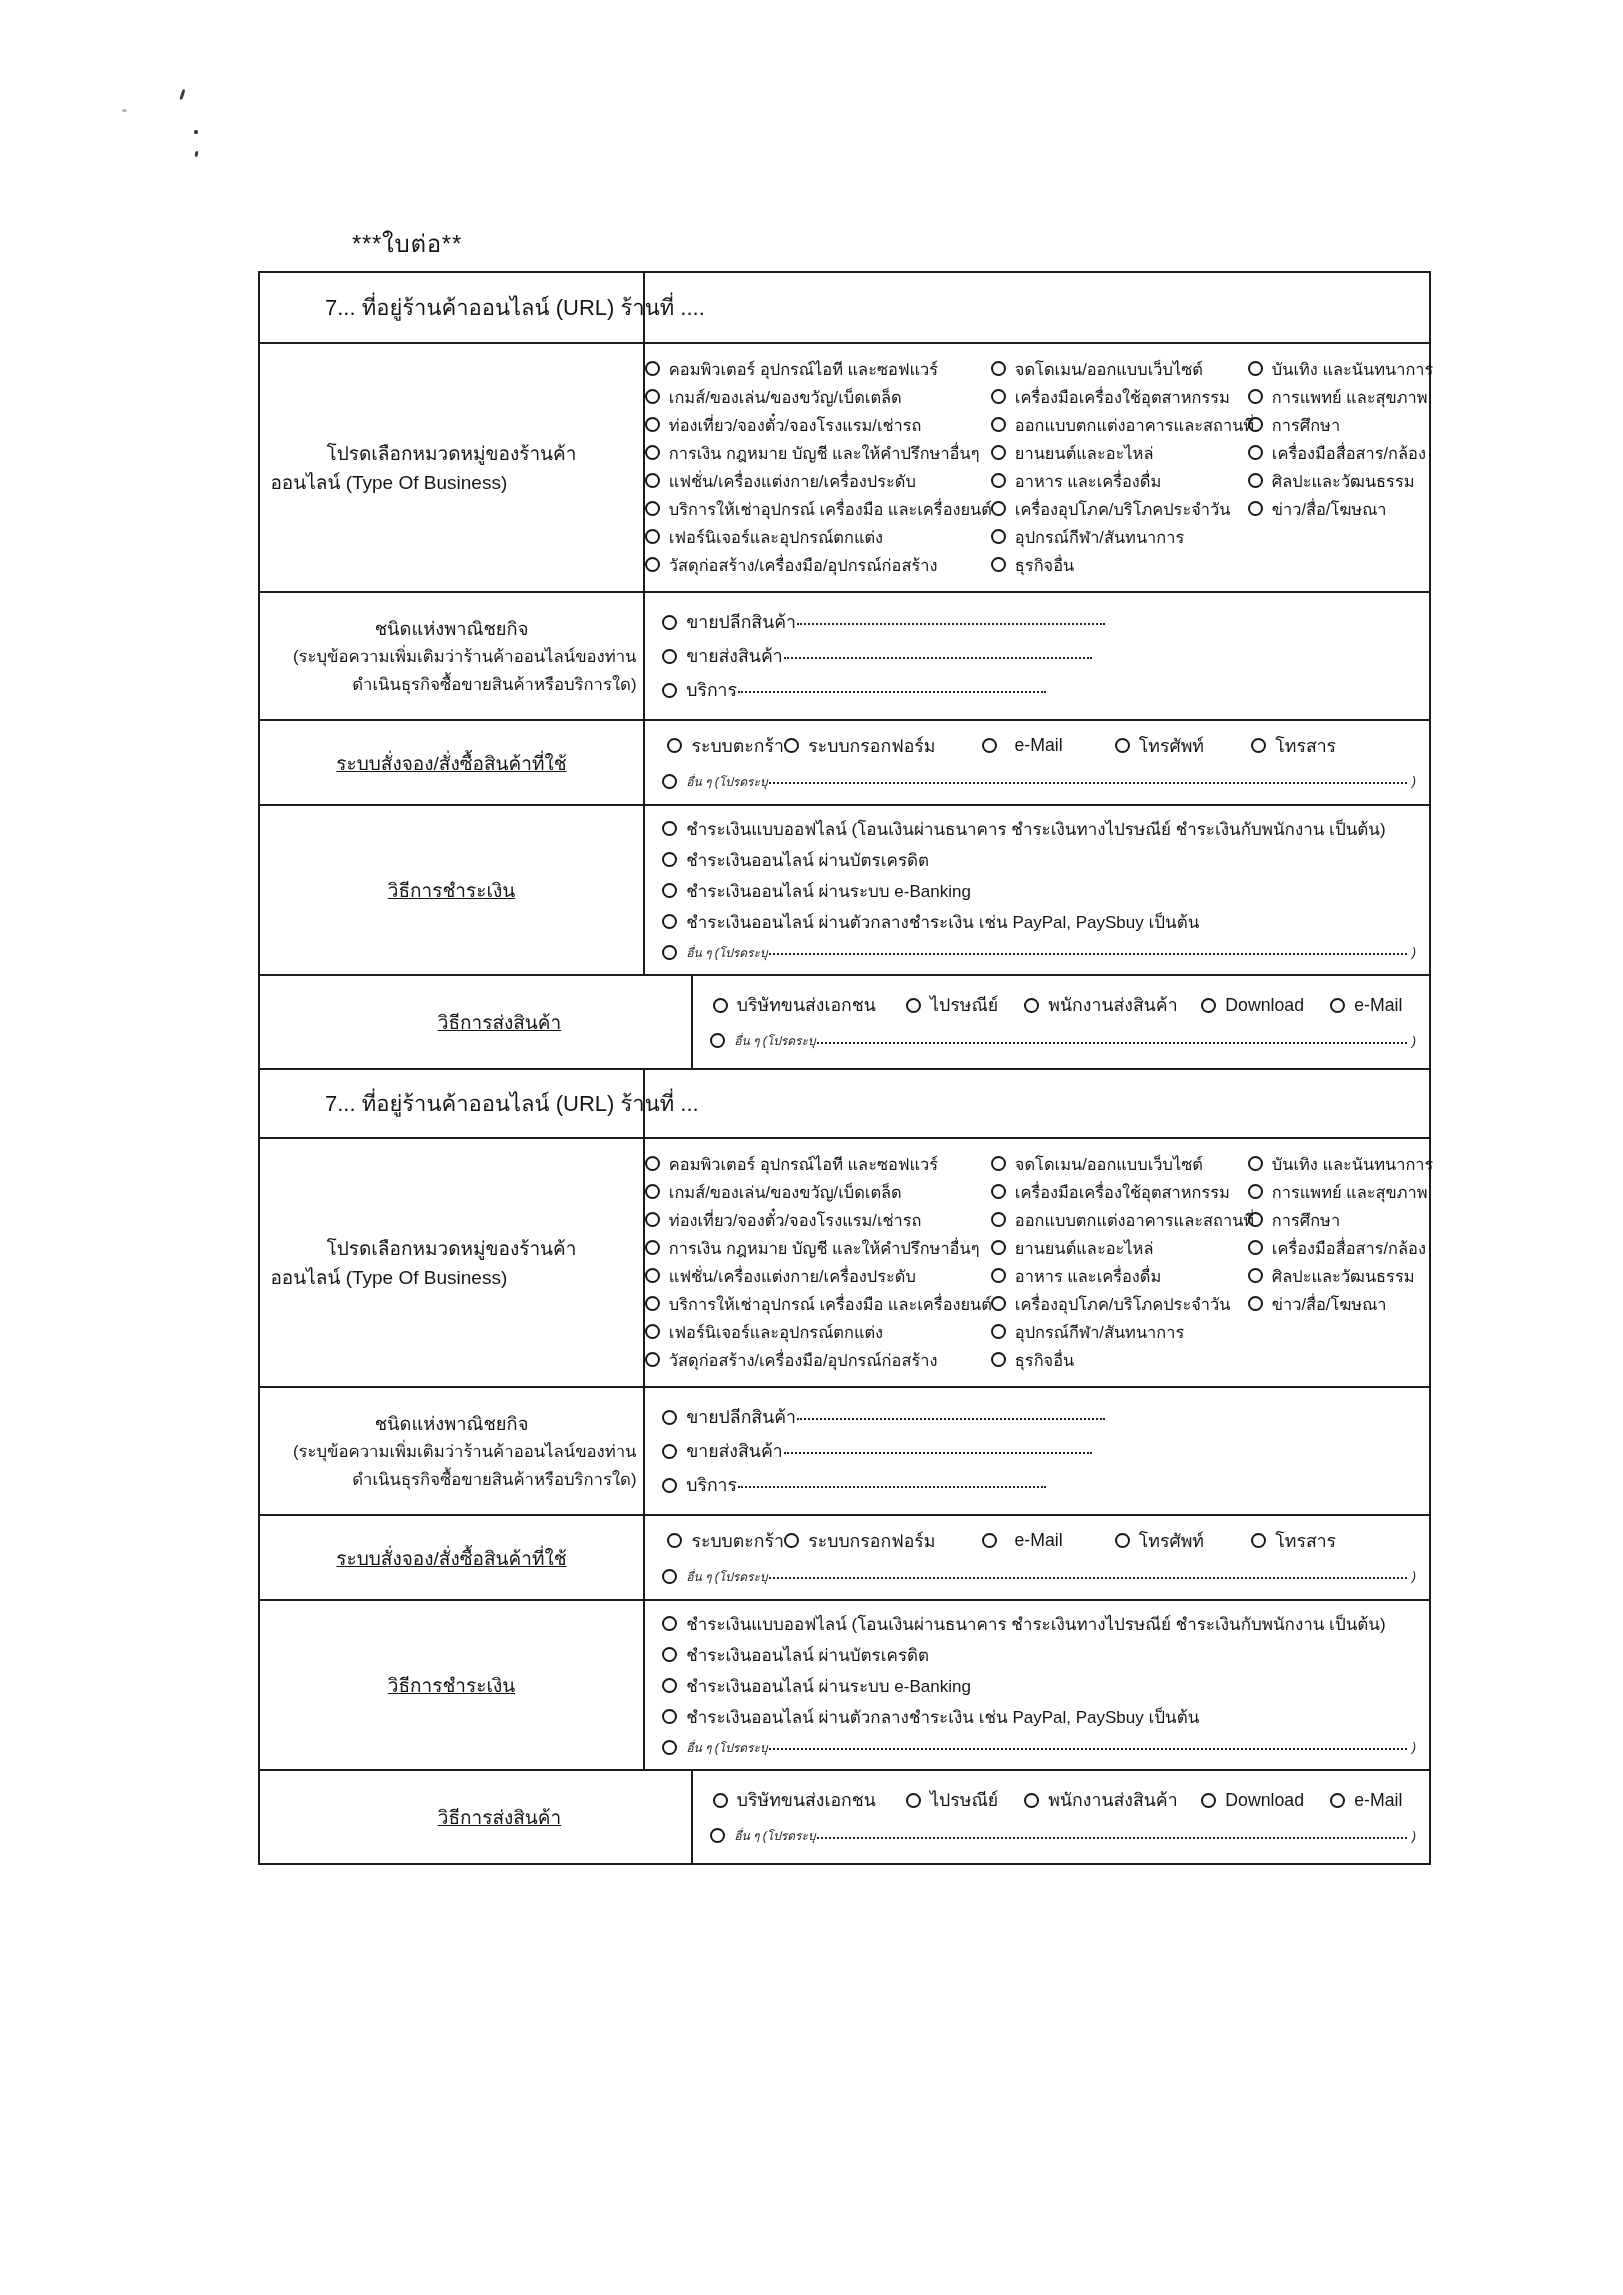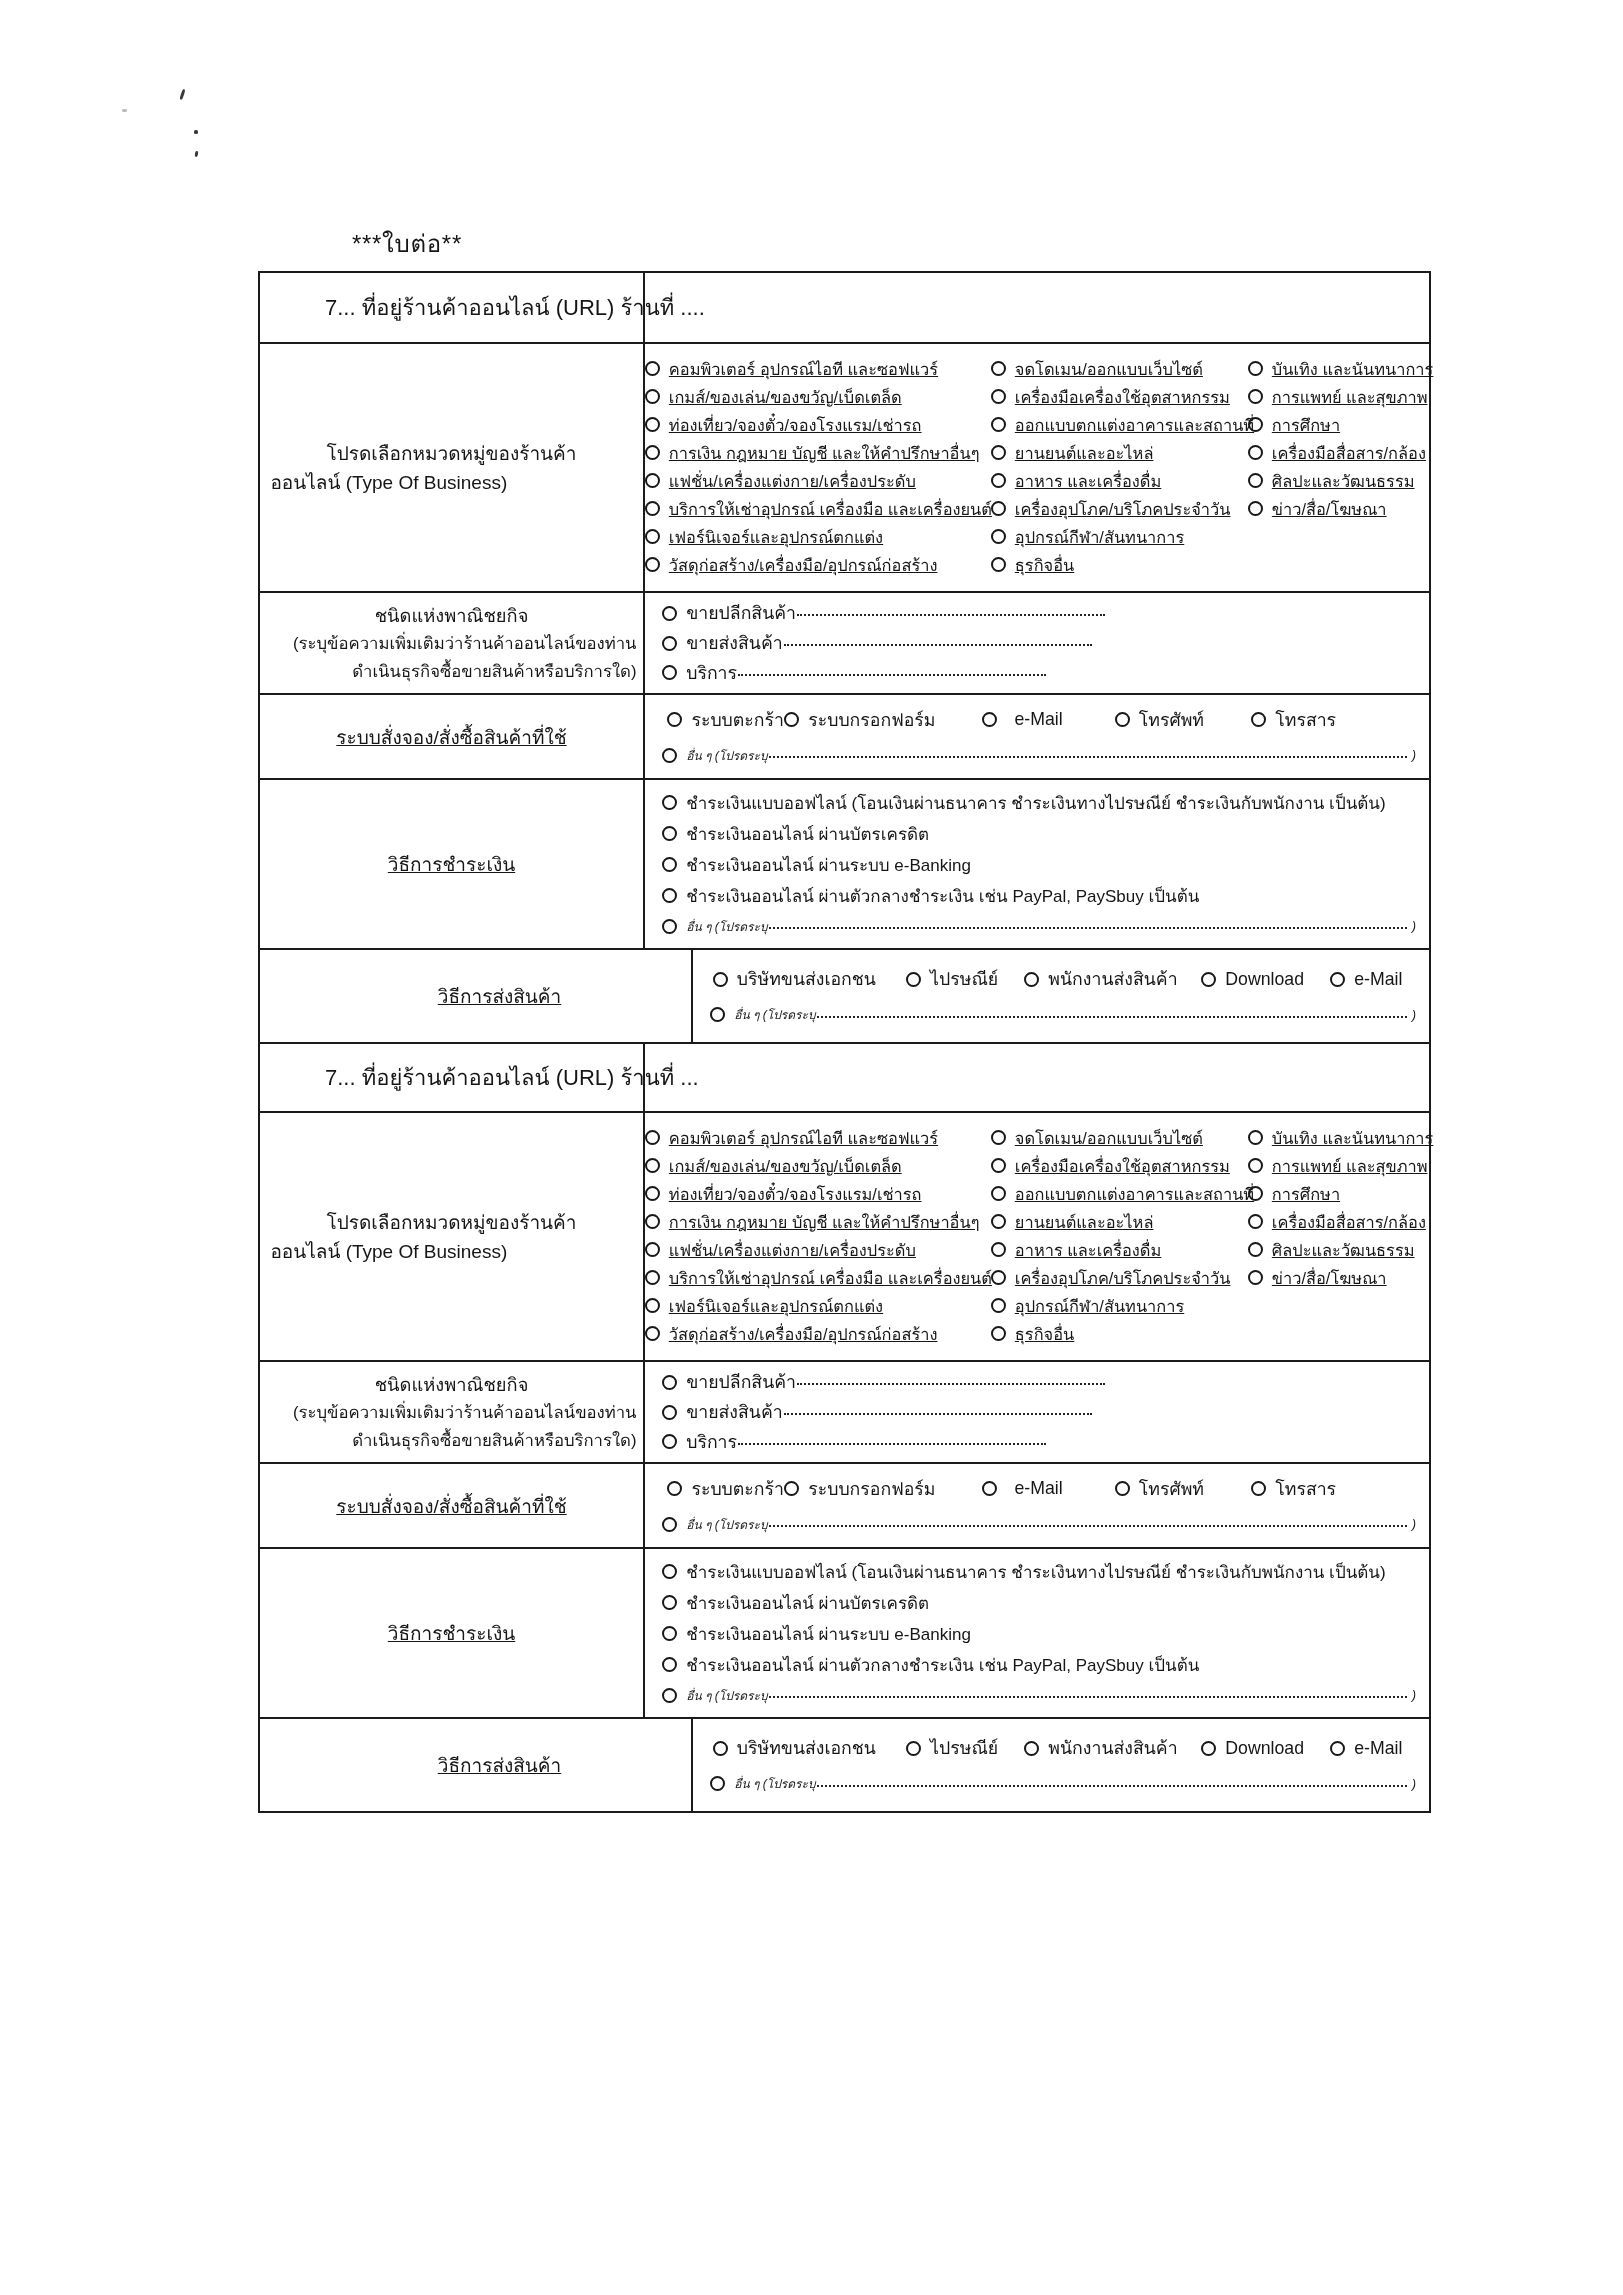--- a/index.html
+++ b/index.html
@@ -39,21 +39,21 @@
   }
   .cr{
     flex:1;box-sizing:border-box;
     display:flex;flex-direction:column;justify-content:center;
     padding:5.2px 13px 5.2px 17px;
     min-width:0;
   }
   
   .r-url {height:69px;}
   .r-type{height:249px;}
-  .r-kind{height:102px;}
+  .r-kind{height:128px;}
   .r-order{height:85px;}
   .r-pay{height:170px;}
   .r-ship{height:94px;padding-left:48px;}
 
   .lbl-url{font-size:22px;padding-left:65px;white-space:nowrap;justify-content:center;}
   .lbl-c{align-items:center;text-align:right;font-size:19px;text-decoration:underline;}
   .tl1{text-align:center;font-size:19px;line-height:29px;}
   .tl2{text-align:left;font-size:19px;line-height:29px;padding-left:3.9px;white-space:nowrap;}
   .kl1{text-align:center;font-size:18.3px;line-height:29px;}
   .kl2{text-align:right;font-size:16.7px;line-height:27.5px;white-space:nowrap;}
@@ -61,21 +61,21 @@
   
   .radio{
     display:inline-block;flex:0 0 auto;
     width:15px;height:15px;border:2px solid #181818;border-radius:50%;
     margin-right:9.2px;background:transparent;box-sizing:border-box;
   }
   .opt{display:flex;align-items:center;}
   .olabel{white-space:nowrap;}
 
   
-  .cat-grid{flex-direction:row;align-items:flex-start;padding-top:10.5px;text-decoration:underline;}
+  .cat-grid{flex-direction:row;align-items:flex-start;padding-top:10.5px;}
   .cat-col{display:flex;flex-direction:column;}
   .cat-col .opt{height:28px;font-size:16.4px;}
   .cc1{width:346px;flex:0 0 346px;}
   .cc2{width:257px;flex:0 0 257px;}
   .cc3{flex:1;}
 
   
   .kind-opts .opt{height:34px;font-size:17.7px;}
   .leader{display:inline-block;border-bottom:2.6px dotted #222;height:13px;box-sizing:border-box;}
   .l-fixed{width:308px;margin:0 0 6.5px 1.3px;}

